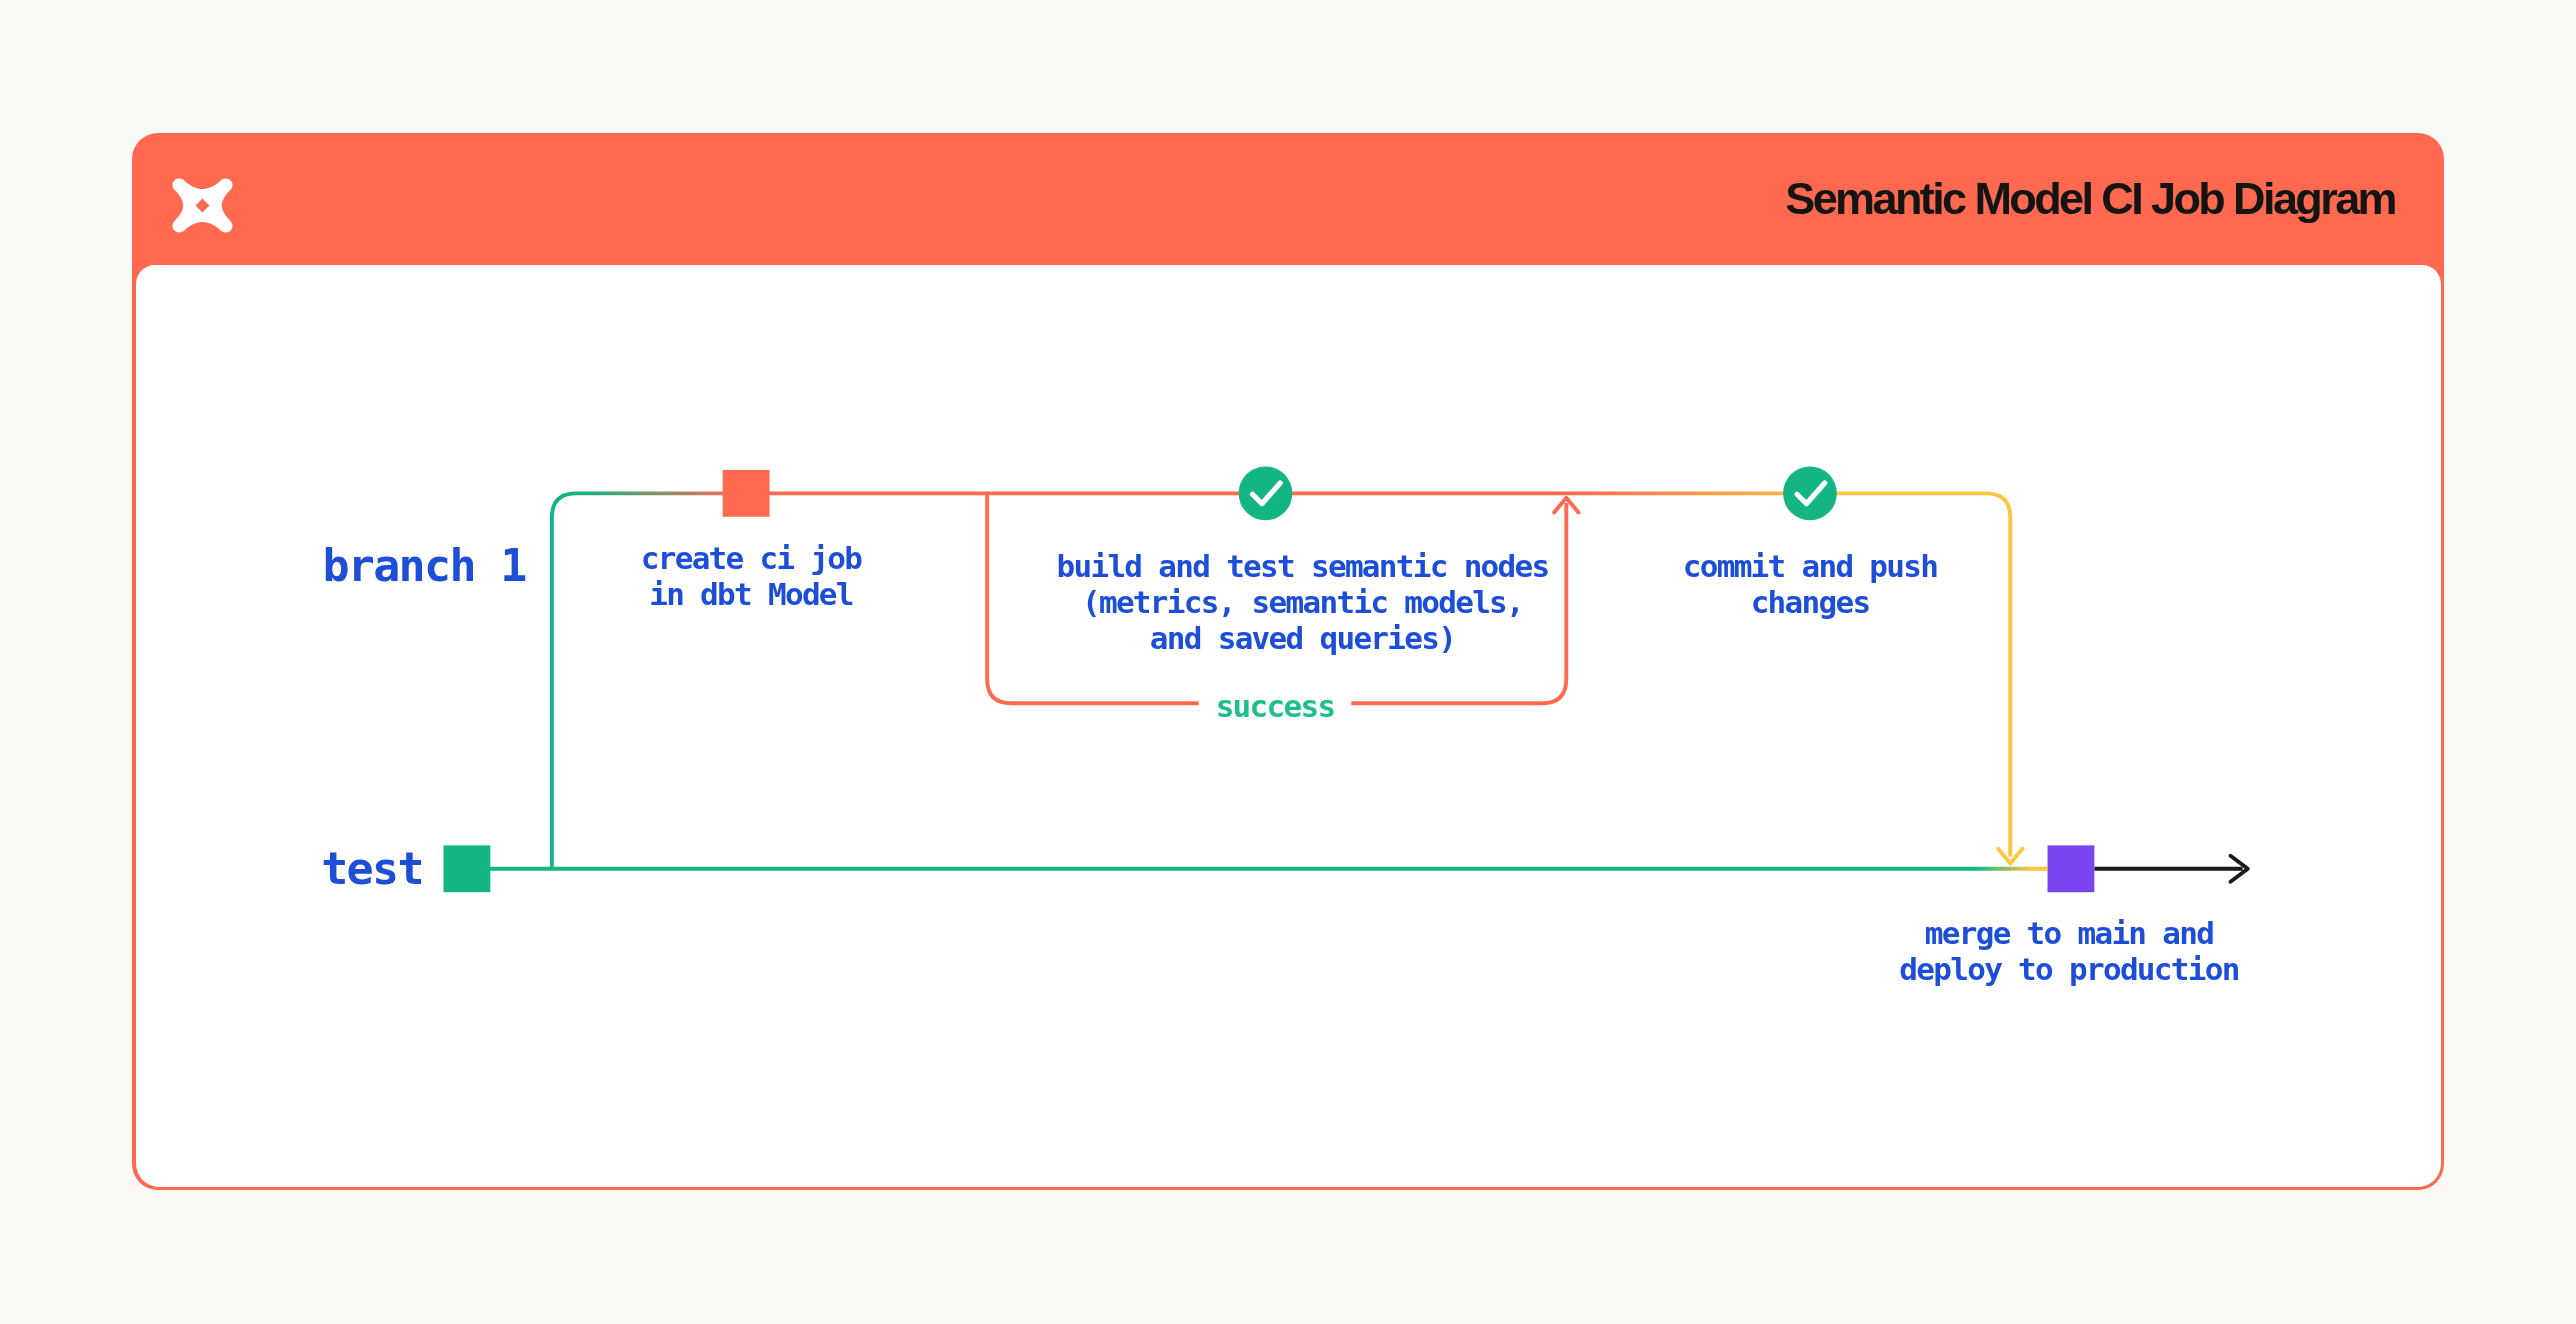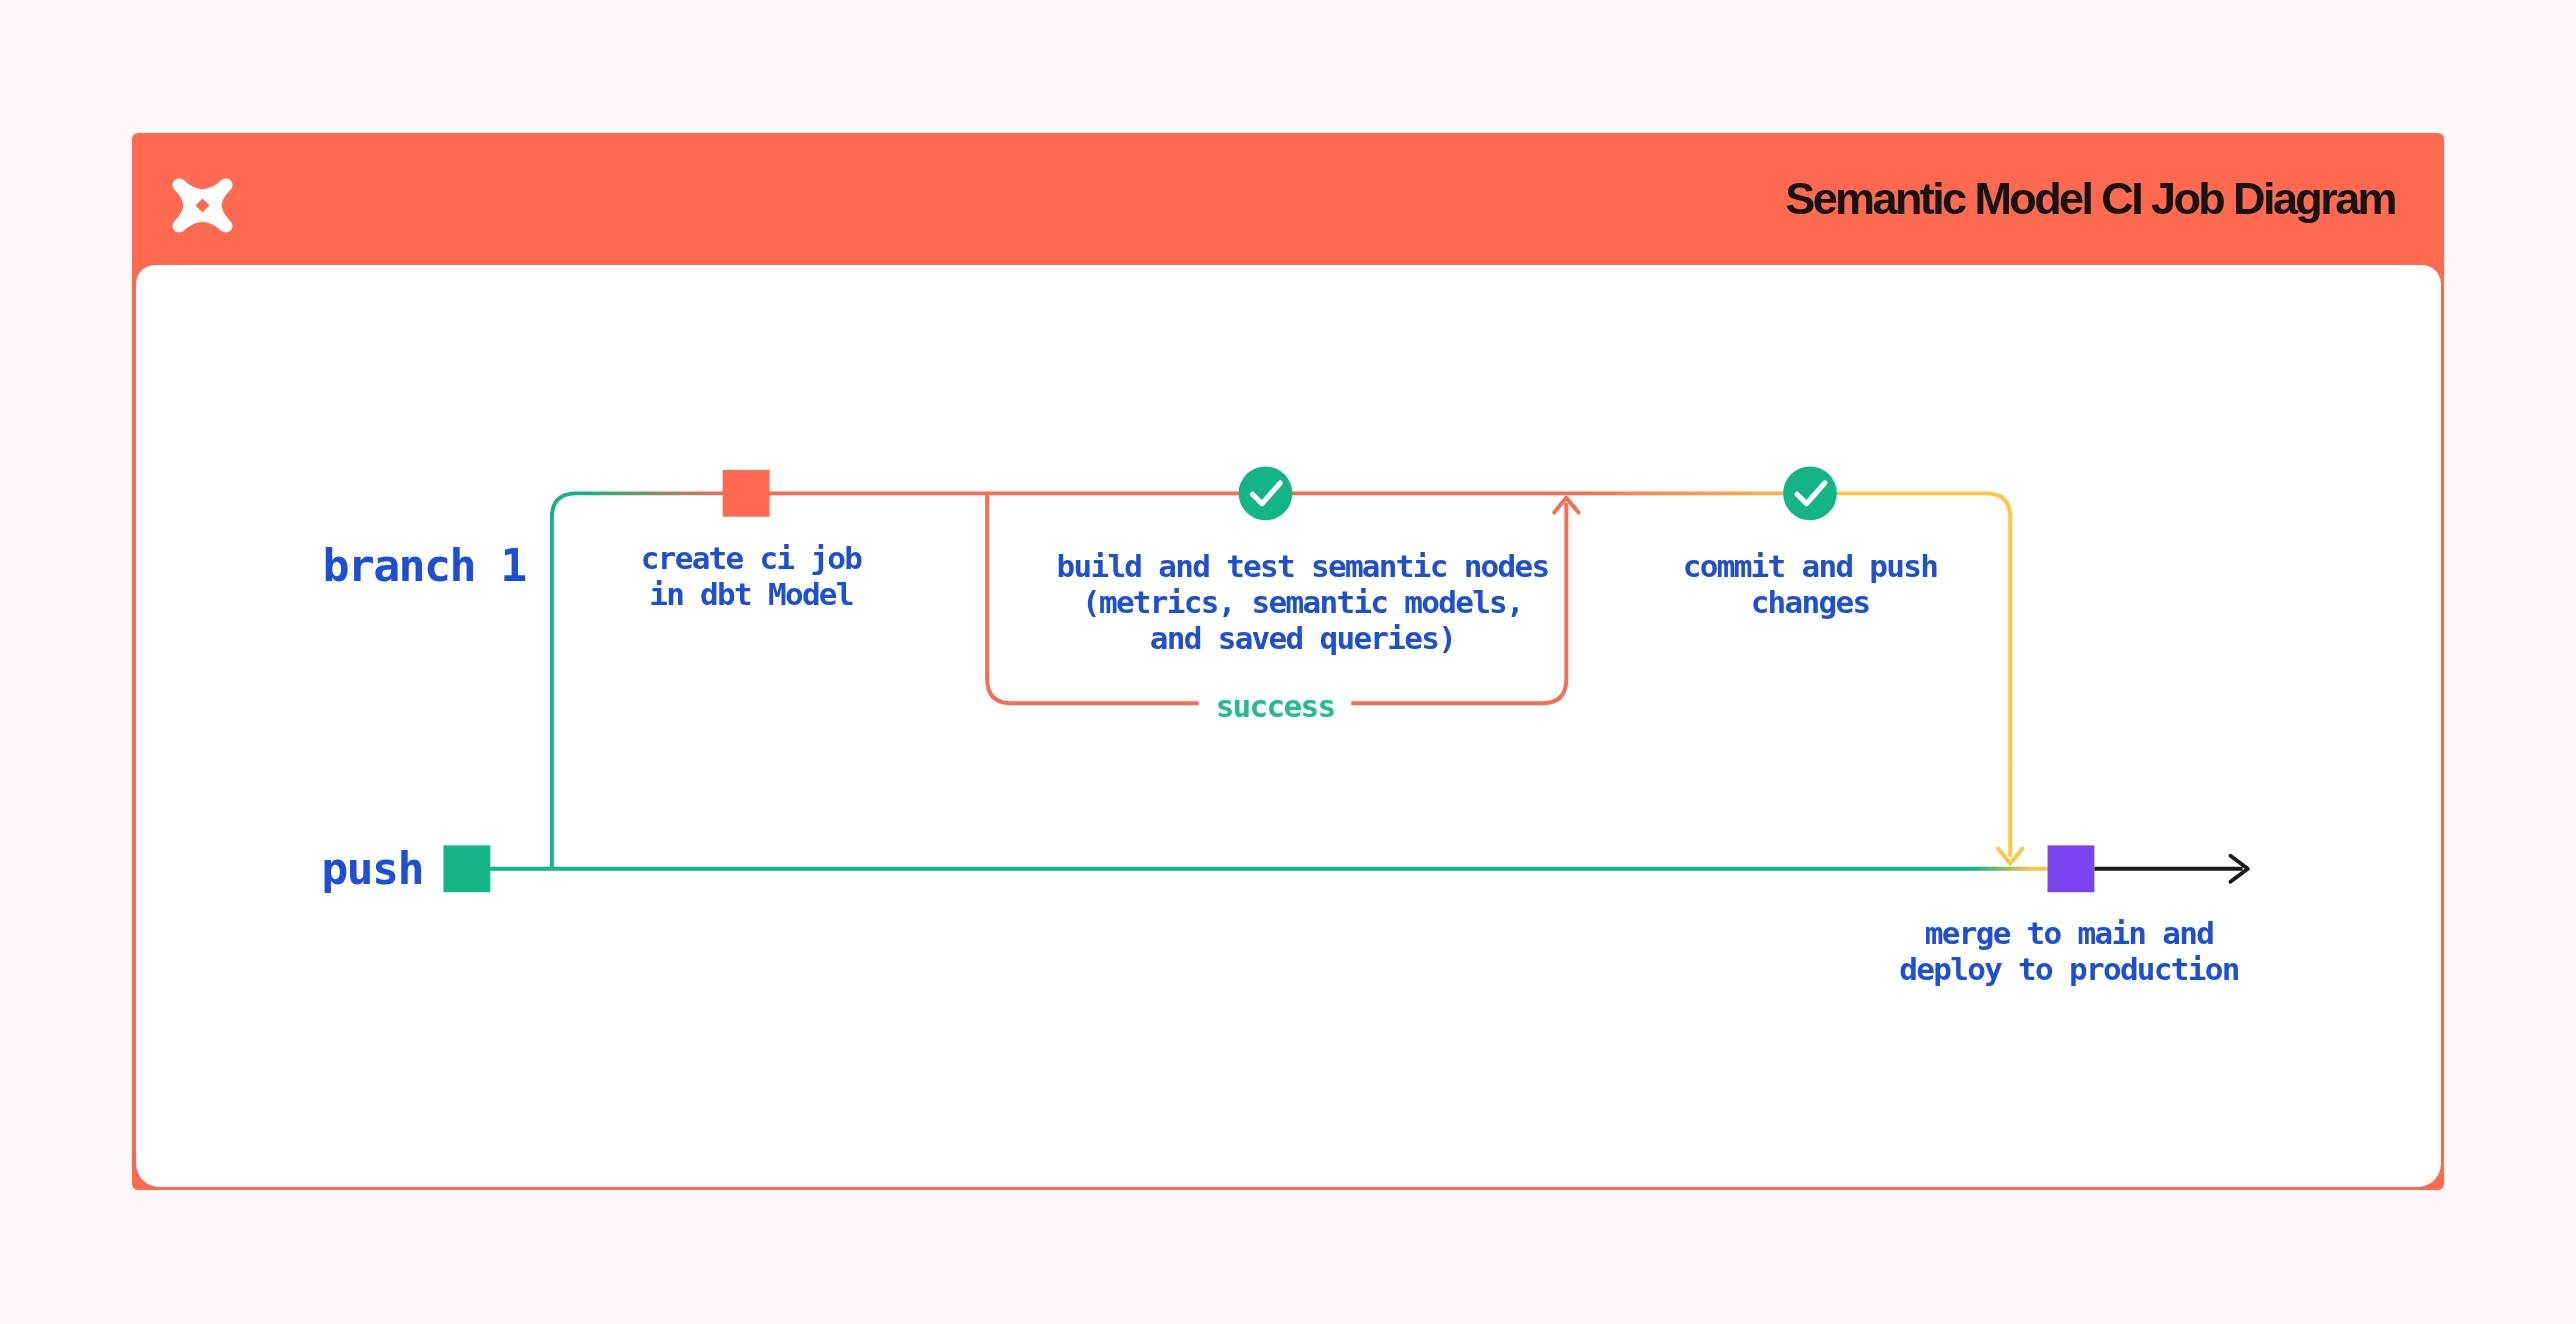--- a/index.html
+++ b/index.html
@@ -7,21 +7,21 @@
     position: relative;
     width: 2576px; height: 1324px;
     background: #FAF9F6;
     font-family: "DejaVu Sans Mono", "Liberation Mono", monospace;
     overflow: hidden;
   }
   .card {
     position: absolute; left: 132px; top: 133px;
     width: 2312px; height: 1057px;
     background: #FF6950;
-    border-radius: 6px;
+    border-radius: 26px;
   }
   .card-header { position: absolute; left: 0; top: 0; width: 100%; height: 132px; }
   .dbt-logo { position: absolute; left: 36px; top: 38px; width: 69px; height: 69px; }
   .card-title {
     position: absolute; right: 49px; top: 0; height: 132px;
     display: flex; align-items: center;
     font-family: "Liberation Sans", sans-serif;
     font-size: 45px; font-weight: 700; letter-spacing: -2.6px;
     color: #141414; white-space: nowrap;
   }
@@ -99,21 +99,21 @@
       <path d="M1444 570 L1455 581 L1476 557" fill="none" stroke="#FFFFFF" stroke-width="6" stroke-linecap="round" stroke-linejoin="round"></path>
     </g>
     <g>
       <circle cx="2087" cy="569" r="31" fill="#12B583"></circle>
       <path d="M2072 570 L2083 581 L2104 557" fill="none" stroke="#FFFFFF" stroke-width="6" stroke-linecap="round" stroke-linejoin="round"></path>
     </g>
   </svg>
 
   <div class="dlabel branch-label" style="left:294px; top:540px; width:260px;">branch 1</div>
 
-  <div class="dlabel branch-label" style="left:242px; top:843px; width:260px;">push</div>
+  <div class="dlabel branch-label" style="left:242px; top:843px; width:260px;">test</div>
 
   <div class="dlabel node-label" style="left:534px; top:540px; width:434px;">create ci job
 in dbt Model</div>
 
   <div class="dlabel node-label" style="left:999px; top:548px; width:607px;">build and test semantic nodes
 (metrics, semantic models,
 and saved queries)</div>
 
   <div class="dlabel node-label" style="left:1593px; top:548px; width:434px;">commit and push
 changes</div>

